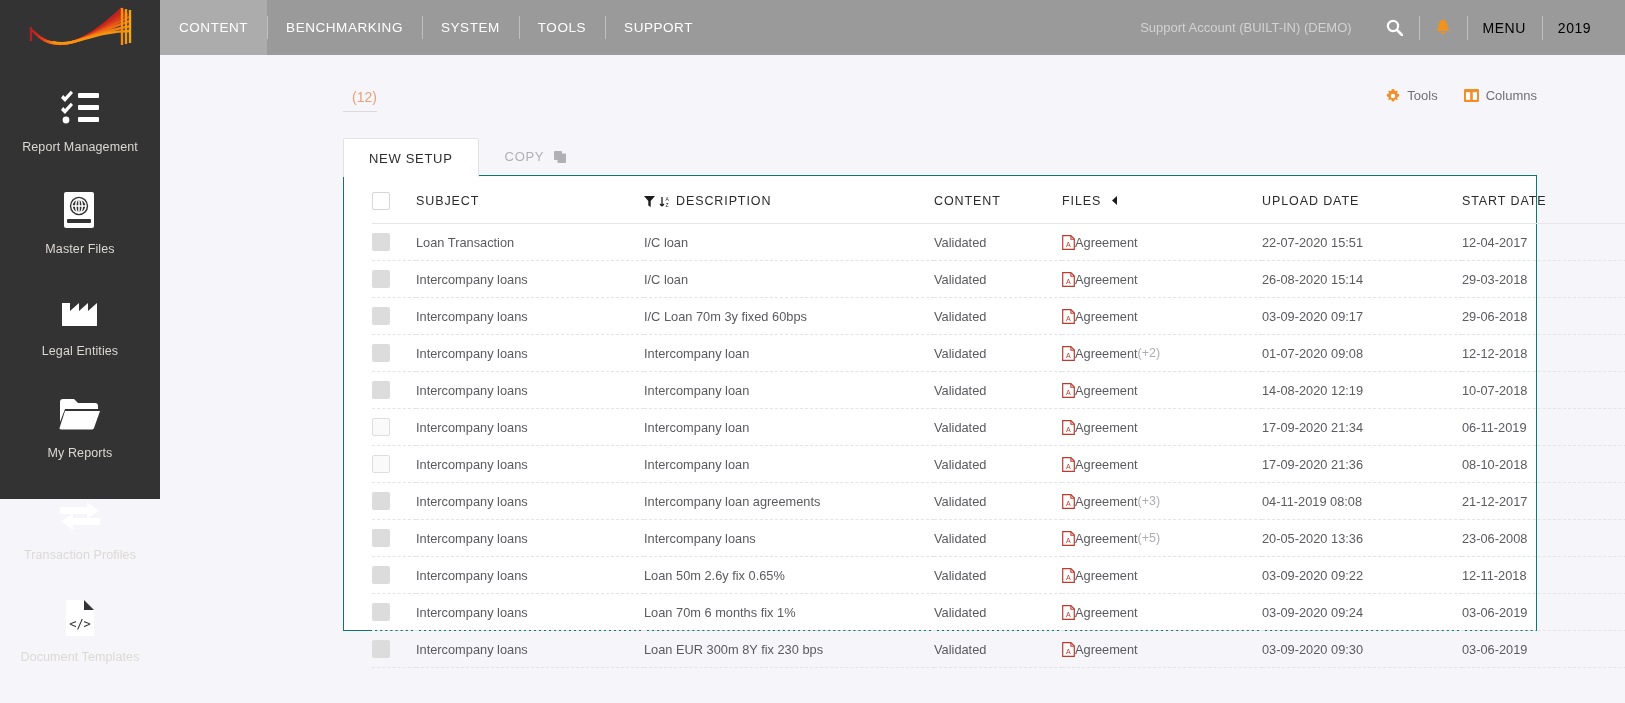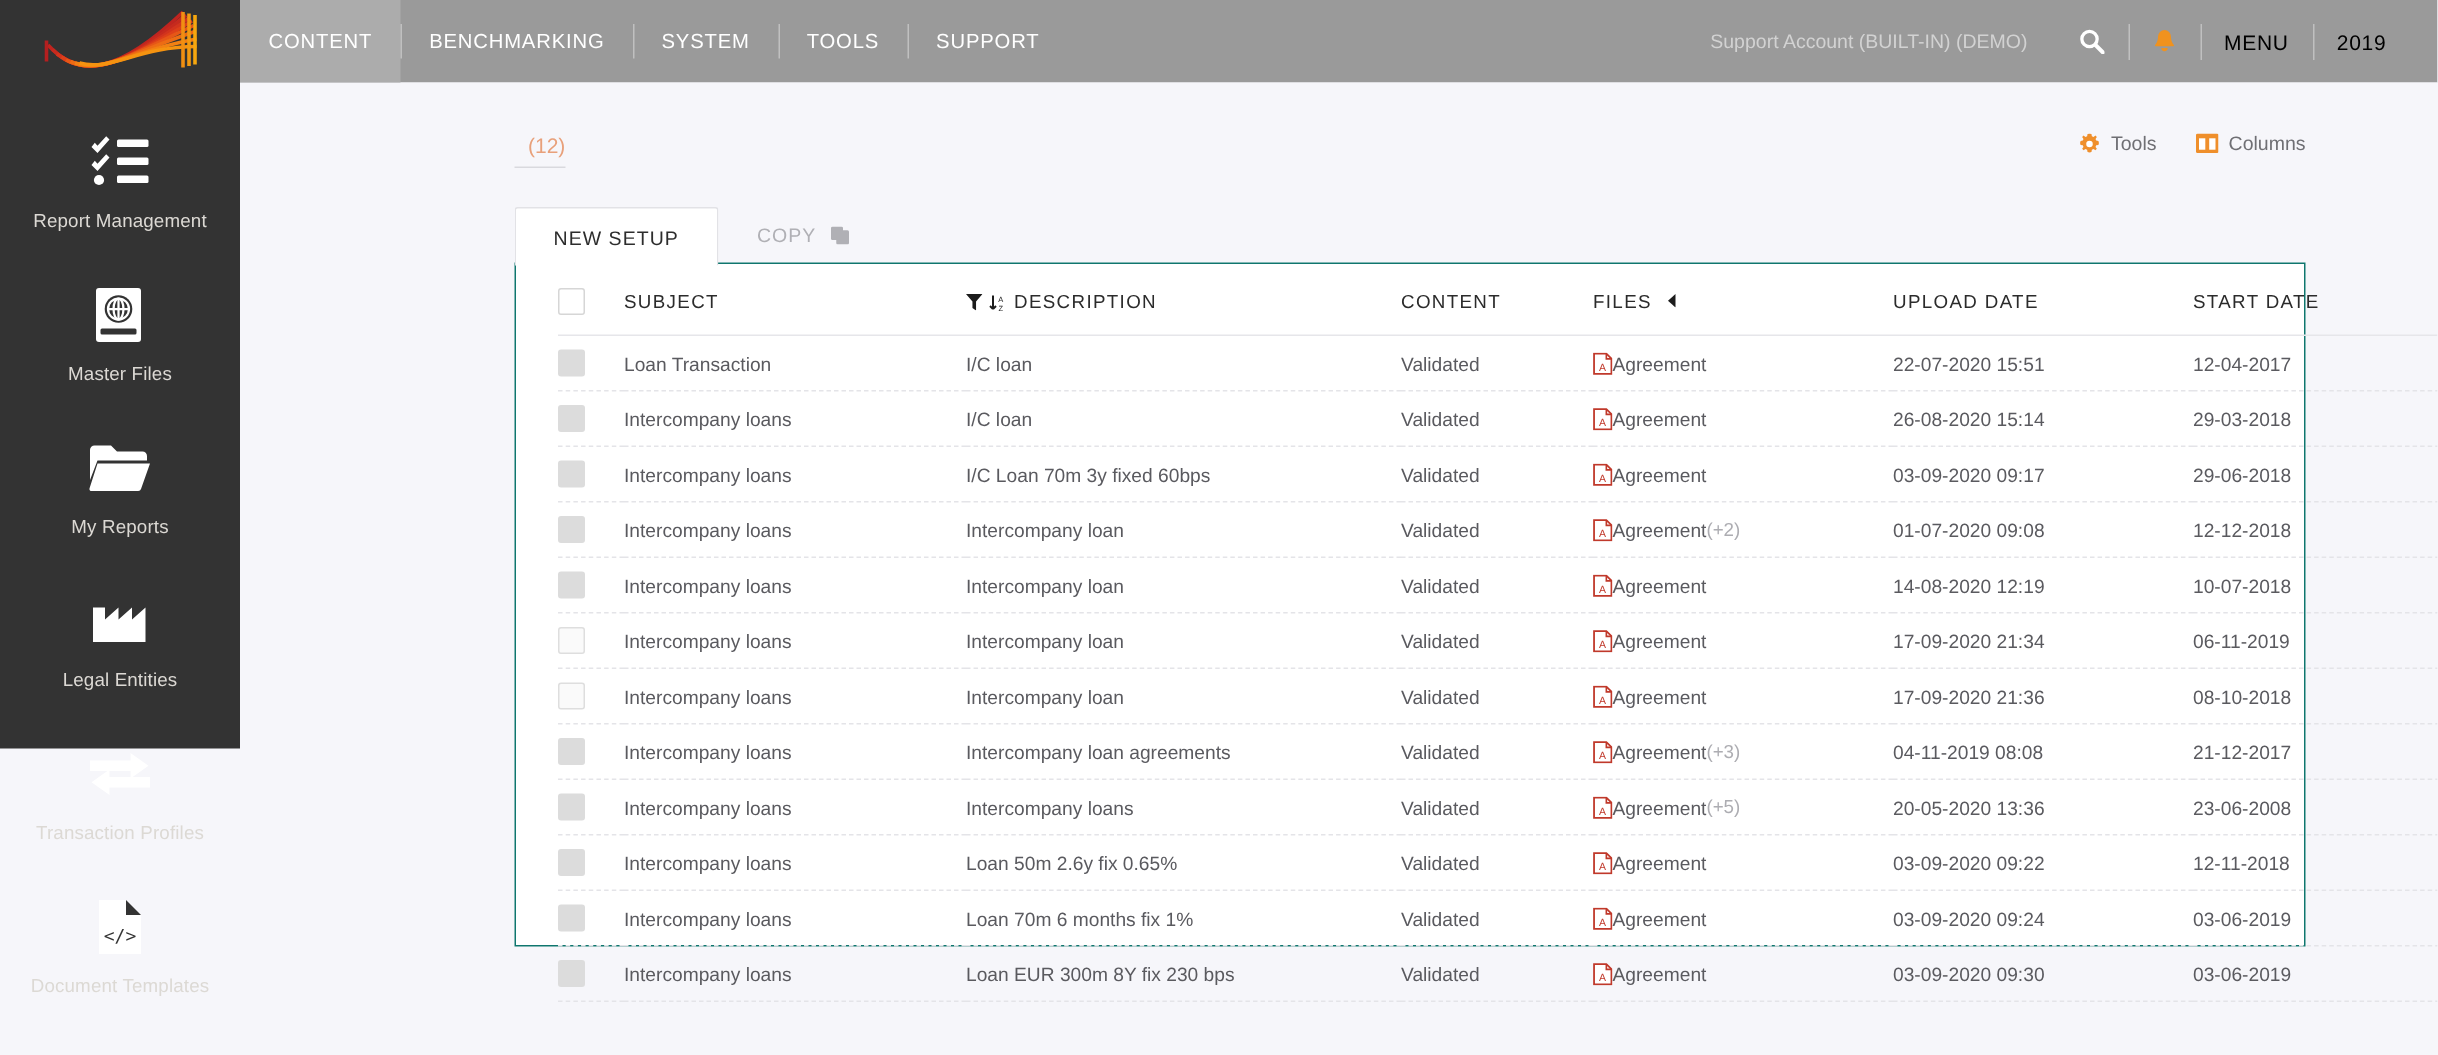--- a/index.html
+++ b/index.html
@@ -156,35 +156,35 @@
             <path d="M17 8 v14 M10 15 h14"></path>
             <ellipse cx="17" cy="15" rx="3.3" ry="7"></ellipse>
           </g>
         </svg>
       </span>
       <span class="nav-label">Master Files</span>
     </div>
 
     <div class="nav-item">
       <span class="nav-icon">
+        <svg width="38" height="30" viewBox="0 0 38 30" fill="#fff">
+          <path d="M1 29 V6 h8 v8 l9-8 v8 l9-8 v8 l9-8 v23z"></path>
+        </svg>
+      </span>
+      <span class="nav-label">Legal Entities</span>
+    </div>
+
+    <div class="nav-item">
+      <span class="nav-icon">
         <svg width="42" height="32" viewBox="0 0 42 32" fill="#fff">
           <path d="M1 4 a3 3 0 0 1 3 -3 h11 l4 4 h17 a3 3 0 0 1 3 3 v3 h-33 l-5 13z"></path>
           <path d="M6 13 h35 l-6 17 a2 2 0 0 1 -2 1.4 h-31 a1.4 1.4 0 0 1 -1.3 -1.9z"></path>
         </svg>
       </span>
       <span class="nav-label">My Reports</span>
-    </div>
-
-    <div class="nav-item">
-      <span class="nav-icon">
-        <svg width="38" height="30" viewBox="0 0 38 30" fill="#fff">
-          <path d="M1 29 V6 h8 v8 l9-8 v8 l9-8 v8 l9-8 v23z"></path>
-        </svg>
-      </span>
-      <span class="nav-label">Legal Entities</span>
     </div>
 
     <div class="nav-item">
       <span class="nav-icon">
         <svg width="40" height="30" viewBox="0 0 40 30" fill="#fff">
           <path d="M0 6 h27 v-5 l12 8.5 -12 8.5 v-5 h-27z"></path>
           <path d="M40 24 h-27 v5 l-12 -8.5 12 -8.5 v5 h27z"></path>
         </svg>
       </span>
       <span class="nav-label">Transaction Profiles</span>

